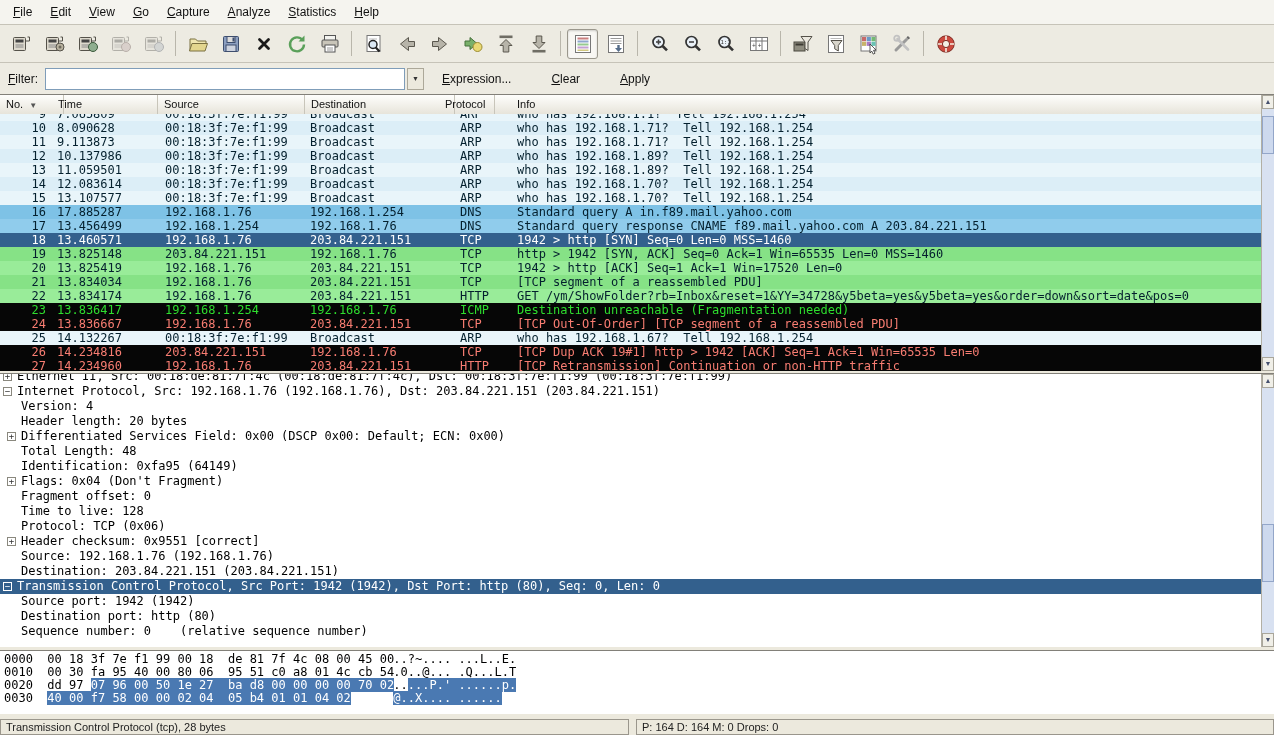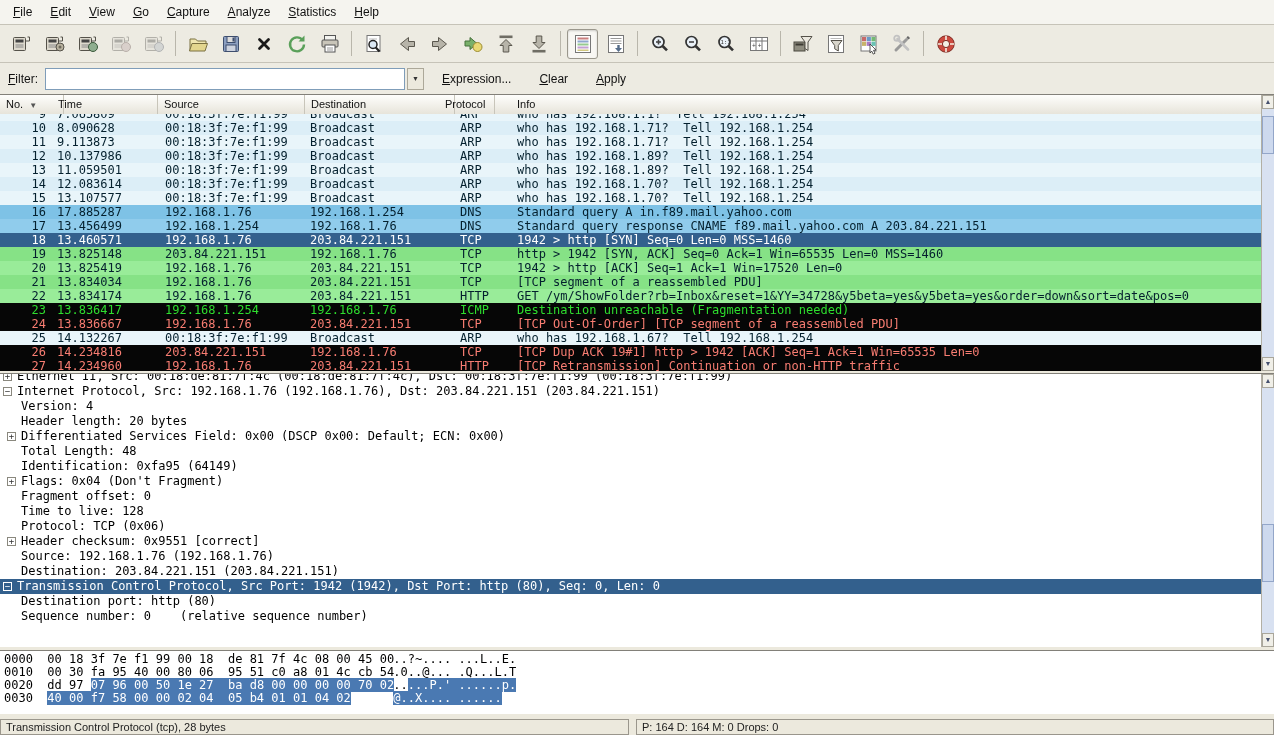--- a/index.html
+++ b/index.html
@@ -16,21 +16,21 @@
   .tbtn.pressed{border:1px solid #9a978c;background:#f8f7f3;box-shadow:inset 0 1px 2px rgba(0,0,0,.18);}
   .tbtn.disabled{opacity:.38;filter:grayscale(55%);}
   .tsep{width:1px;height:25px;background:#b9b6ab;margin:0 5px;}
 
   
   .filterbar{position:absolute;top:63px;left:0;right:0;height:31px;background:#edebe2;border-bottom:1px solid #c6c3b8;display:flex;align-items:center;font-size:12px;color:#111;}
   .flabel{margin:0 7px 0 8px;}
   .finput-wrap{display:flex;align-items:center;}
   .finput{width:352px;height:20px;border:1px solid #7f9db9;background:#fff;font-size:12px;padding:0 3px;outline:none;}
   .fdrop{width:17px;height:22px;margin-left:2px;background:#ece9dd;border:1px solid #aca899;font-size:7px;color:#333;line-height:10px;padding:0;}
-  .fbtn{background:transparent;border:none;font-size:12px;color:#111;margin-left:20px;padding:2px 4px;cursor:default;}
+  .fbtn{background:transparent;border:none;font-size:12px;color:#111;margin-left:32px;padding:2px 4px;cursor:default;}
   .fbtn:first-of-type{margin-left:14px;}
   u{text-decoration:underline;}
 
   
   .plist{position:absolute;top:94px;left:0;width:1274px;height:277px;background:#fff;border-top:1px solid #828079;box-sizing:border-box;}
   .phead{position:absolute;top:0;left:0;right:13px;height:19px;background:linear-gradient(#fefefc,#e7e4da);border-bottom:1px solid #b2afa4;overflow:hidden;}
   .hcell{position:absolute;top:0;bottom:0;border-right:1px solid #c8c5ba;font-size:11px;color:#111;padding:3px 0 0 6px;box-sizing:border-box;white-space:nowrap;}
   .hc0{left:0;width:64px;}.hc1{left:52px;width:106px;}.hc2{left:158px;width:147px;}
   .hc3{left:305px;width:150px;}.hc4{left:439px;width:56px;}.hc5{left:511px;right:0;border-right:none;}
   .sortmark{font-size:8px;color:#555;margin-left:6px;}
@@ -516,20 +516,21 @@
           <div class="dline ind1"><span class="dspace"></span><span>Total Length: 48</span></div>
           <div class="dline ind1"><span class="dspace"></span><span>Identification: 0xfa95 (64149)</span></div>
           <div class="dline ind1"><span class="dexp">+</span><span>Flags: 0x04 (Don't Fragment)</span></div>
           <div class="dline ind1"><span class="dspace"></span><span>Fragment offset: 0</span></div>
           <div class="dline ind1"><span class="dspace"></span><span>Time to live: 128</span></div>
           <div class="dline ind1"><span class="dspace"></span><span>Protocol: TCP (0x06)</span></div>
           <div class="dline ind1"><span class="dexp">+</span><span>Header checksum: 0x9551 [correct]</span></div>
           <div class="dline ind1"><span class="dspace"></span><span>Source: 192.168.1.76 (192.168.1.76)</span></div>
           <div class="dline ind1"><span class="dspace"></span><span>Destination: 203.84.221.151 (203.84.221.151)</span></div>
           <div class="dline ind0 dsel"><span class="dexp">−</span><span>Transmission Control Protocol, Src Port: 1942 (1942), Dst Port: http (80), Seq: 0, Len: 0</span></div>
+          <div class="dline ind1"><span class="dspace"></span><span>Source port: 1942 (1942)</span></div>
           <div class="dline ind1"><span class="dspace"></span><span>Destination port: http (80)</span></div>
           <div class="dline ind1"><span class="dspace"></span><span>Sequence number: 0    (relative sequence number)</span></div>
         </div>
     </div>
     <div class="vscroll">
       <div class="sbtn up">▲</div>
       <div class="sthumb" style="top:150px;height:58px;"></div>
       <div class="sbtn down">▼</div>
     </div>
   </div>

